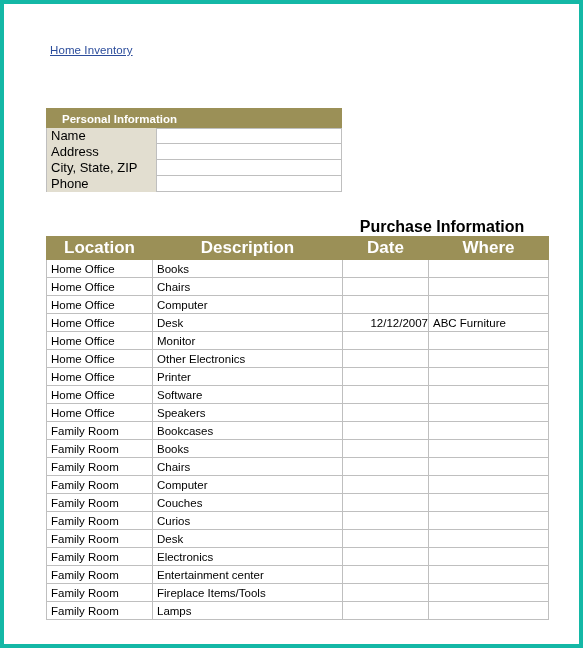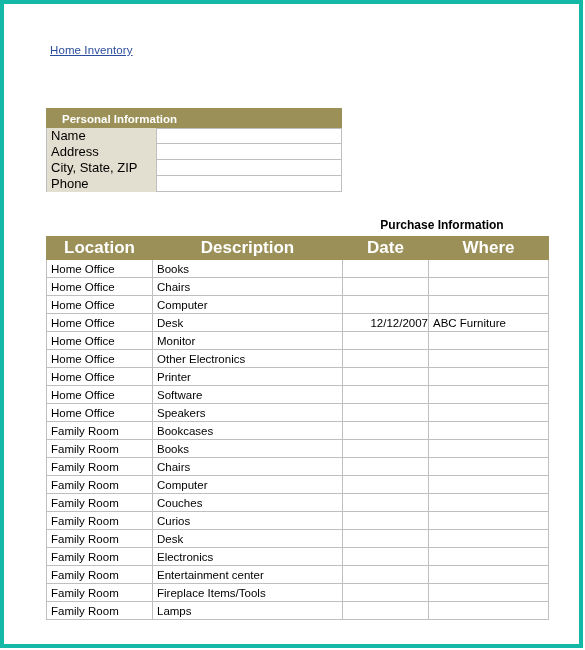--- a/index.html
+++ b/index.html
@@ -82,21 +82,21 @@
   .prow:first-child .prow-field { border-top: 1px solid #bfbfbf; }
 
   
   .purchase-caption {
     position: absolute;
     left: 336px;
     top: 214px;
     width: 204px;
     text-align: center;
     font-weight: bold;
-    font-size: 12px;
+    font-size: 16px;
     color: #000000;
   }
 
   
   .inv-wrap {
     position: absolute;
     left: 42px;
     top: 232px;
     width: 498px;
   }

